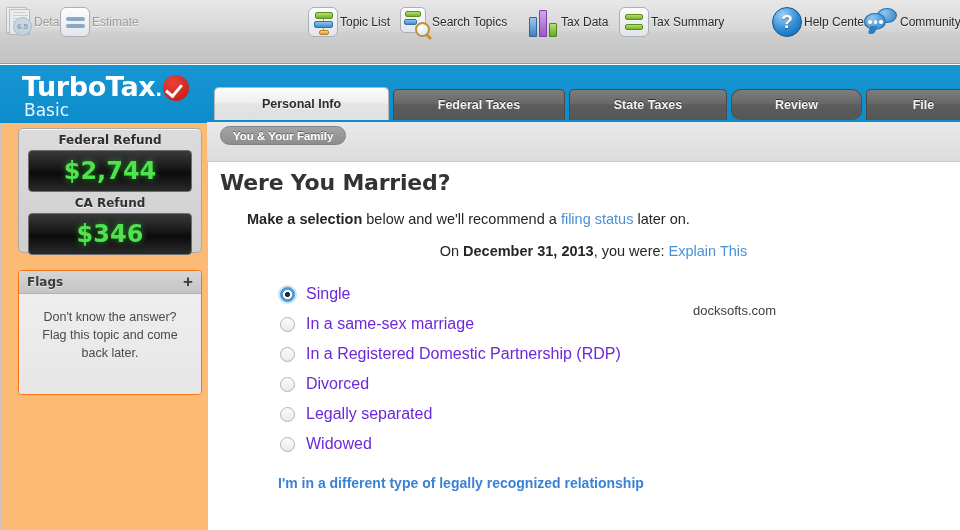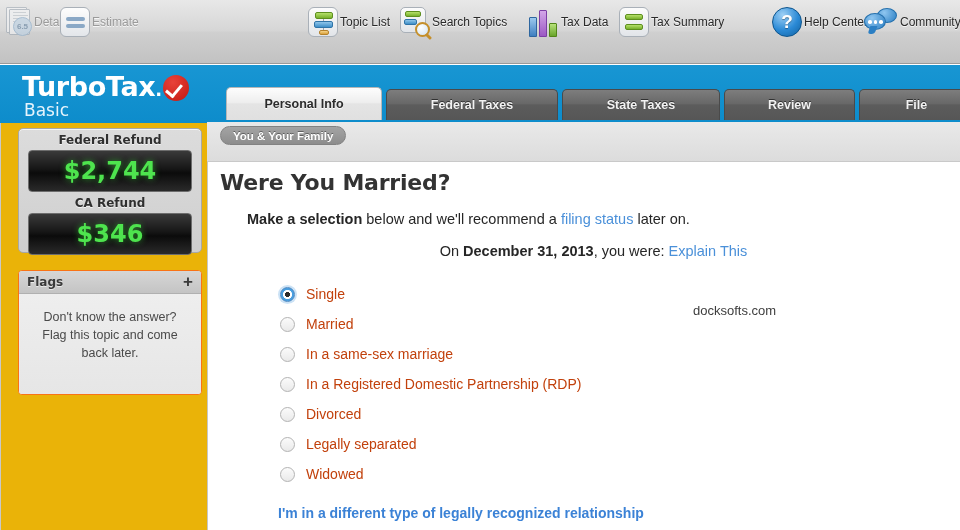--- a/index.html
+++ b/index.html
@@ -169,22 +169,22 @@
     border:1px solid #4a4a4a; border-bottom:none;
     text-shadow: 0 -1px 0 rgba(0,0,0,.55);
   }
   .tab.active {
     color:#2c2c2c;
     background: linear-gradient(to bottom,#fdfdfd 0%,#eeeeee 45%,#e4e4e4 50%,#e0e0e0 100%);
     border-color:#b7b7b7;
     text-shadow: 0 1px 0 rgba(255,255,255,.9);
     height:33px; margin-top:-2px;
   }
-  .tab.t0 { width:156px;margin-left:12px; } .tab.t1 { width:172px; }
-  .tab.t2 { width:158px; } .tab.t3 { width:131px; } .tab.t4 { width:115px; }
+  .tab.t0 { width:175px; } .tab.t1 { width:172px; }
+  .tab.t2 { width:158px; } .tab.t3 { width:131px;border-radius:10px; } .tab.t4 { width:115px; }
 
   
   .panel {
     position:absolute; left:207px; top:122px; width:753px; height:408px;
     background:#fff; border-left:1px solid #c6c6c6;
   }
   .crumbbar {
     position:absolute; left:207px; top:122px; width:753px; height:40px;
     background: linear-gradient(to bottom,#e9e9e9,#dcdcdc);
     border-bottom:1px solid #c9c9c9;
@@ -214,31 +214,31 @@
   .rb {
     width:15px; height:15px; border-radius:50%; flex:none;
     background: linear-gradient(to bottom,#fbfbfb,#e9e9e9);
     border:1px solid #b3b3b3; position:relative;
   }
   .rb.on {
     background: radial-gradient(circle at 50% 50%, #2b2b2b 0 2.6px, #ffffff 2.8px 4.4px, #4a9fe0 4.6px 7px);
     border:1px solid #4a86c0;
     box-shadow: 0 0 0 2px rgba(120,180,230,.38);
   }
-  .rlabel { font-size:14px; color:#c2410c; }
+  .rlabel { font-size:16px; color:#6d28d9; }
 
   .altlink { margin-top:16px; margin-left:58px; font-size:14px; font-weight:bold; }
 
   .watermark {
     position:absolute; left:693px; top:303px;
     font-size:13px; color:#3d3d3d;
   }
 
   
-  .side { position:absolute; left:0px; top:123px; width:207px; height:407px; background:#eab308; }
+  .side { position:absolute; left:0px; top:123px; width:207px; height:407px; background:#fdba74; }
   .refund-box {
     position:absolute; left:18px; top:5px; width:184px; height:125px;
     background: linear-gradient(to bottom,#dcdcdc,#cfcfcf);
     border:1px solid #a8a8a8; border-radius:5px;
     box-shadow: inset 0 1px 0 rgba(255,255,255,.8);
   }
   .refund-title {
     text-align:center; font-size:12px; font-weight:bold; color:#2f2f2f;
     padding-top:4px; text-shadow:0 1px 0 rgba(255,255,255,.7);
     font-family:"DejaVu Sans", sans-serif;
@@ -444,24 +444,20 @@
       <span>On </span><b>December 31, 2013</b><span>, you were: </span><a class="lnk" href="#">Explain This</a>
     </div>
 
     <div class="radios">
       <div class="radio-row">
         <div class="rb on"></div>
         <div class="rlabel">Single</div>
       </div>
       <div class="radio-row">
         <div class="rb"></div>
-        <div class="rlabel">Married</div>
-      </div>
-      <div class="radio-row">
-        <div class="rb"></div>
         <div class="rlabel">In a same-sex marriage</div>
       </div>
       <div class="radio-row">
         <div class="rb"></div>
         <div class="rlabel">In a Registered Domestic Partnership (RDP)</div>
       </div>
       <div class="radio-row">
         <div class="rb"></div>
         <div class="rlabel">Divorced</div>
       </div>

